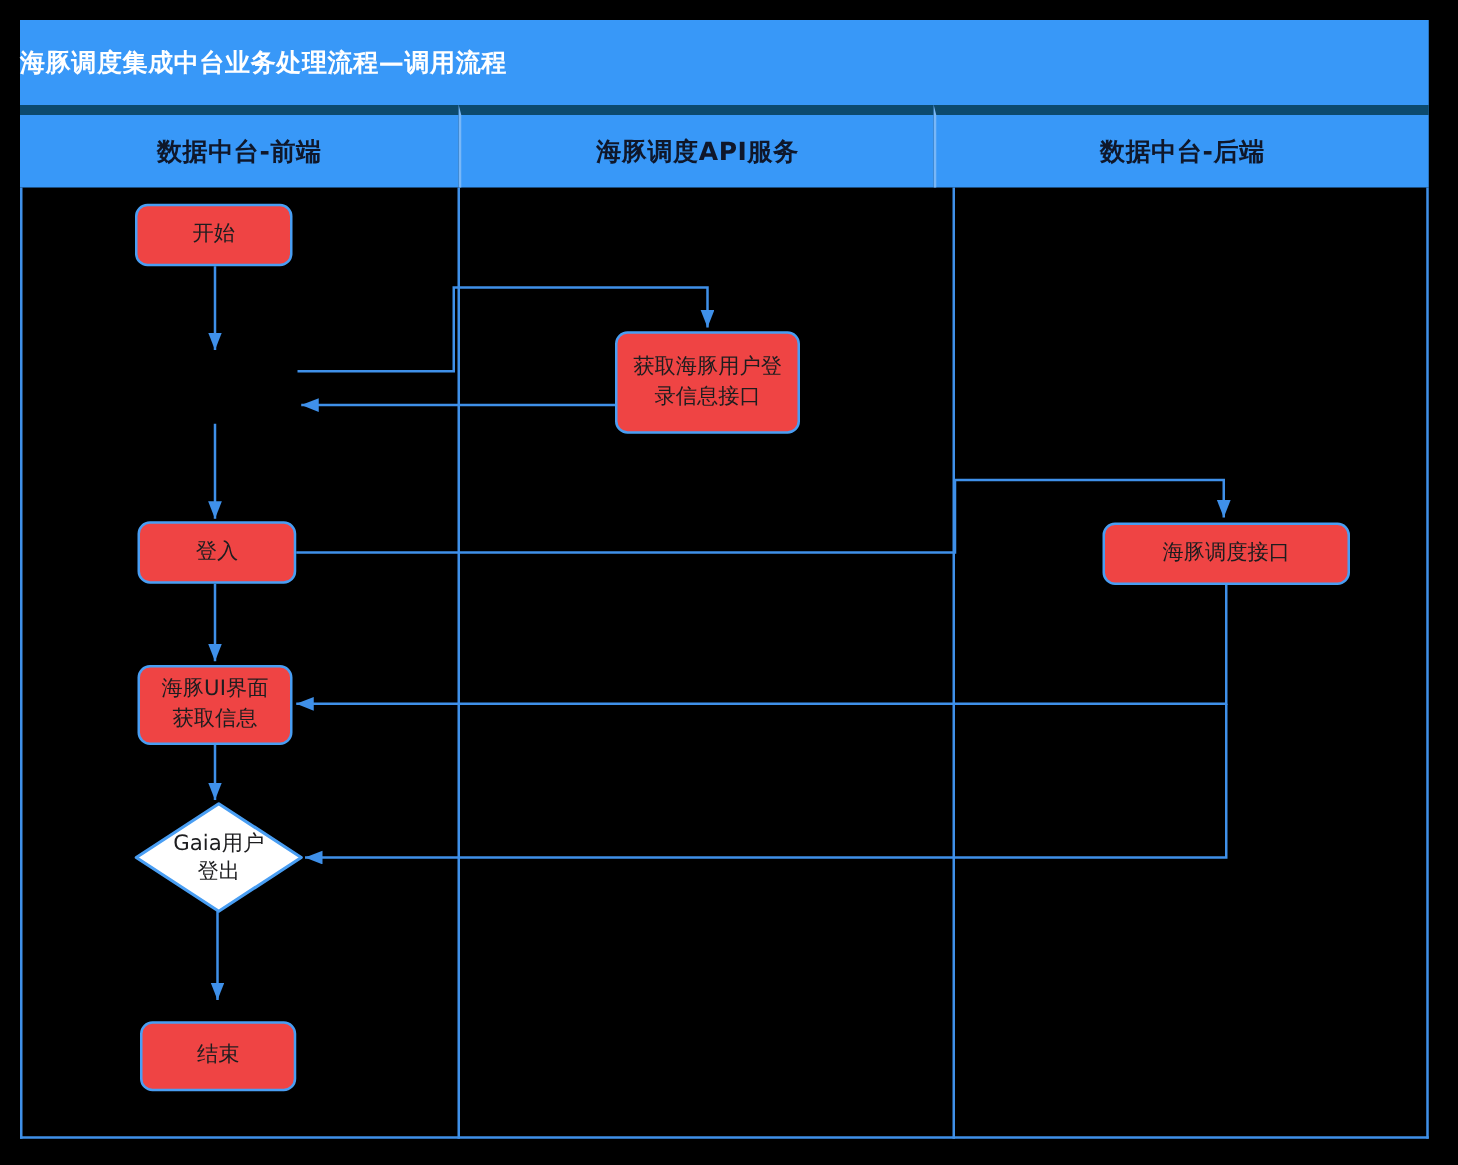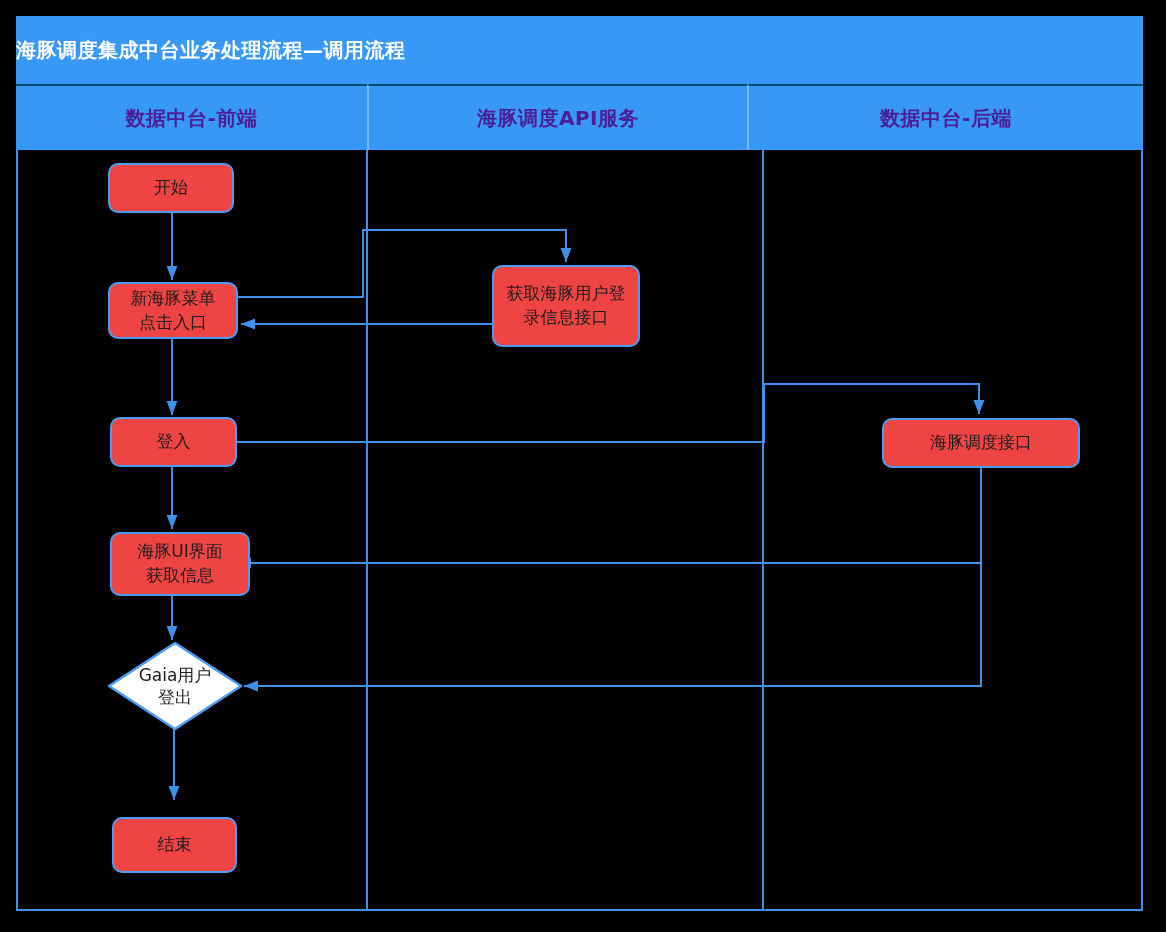--- a/index.html
+++ b/index.html
@@ -19,22 +19,22 @@
     font-size: 20px; font-weight: 600; letter-spacing: 0.5px;
     box-sizing: border-box;
   }
 
   
   .lane-header {
     position: absolute; left: 16px; top: 84px; width: 1127px; height: 66px;
     display: flex;
   }
   .lane-cell {
-    background: #3898f8; color: #4c1d95;
-    border-top: 2px solid #0c4a6e;
+    background: #3898f8; color: #0f172a;
+    border-top: 8px solid #0c4a6e;
     display: flex; align-items: center; justify-content: center;
     font-size: 20px; font-weight: 600; letter-spacing: 0.5px;
     box-sizing: border-box;
   }
   .lane-cell + .lane-cell { border-left: 2px solid #79b7f7; }
   .lane-cell.w1 { width: 351px; }
   .lane-cell.w2 { width: 396px; }
   .lane-cell.w3 { width: 380px; }
 
   
@@ -120,31 +120,29 @@
     <path class="edge" d="M 981 468 L 981 563 L 237 563" marker-end="url(#arrow)"></path>
     <path class="edge" d="M 981 563 L 981 686 L 244 686" marker-end="url(#arrow)"></path>
     <path class="edge" d="M 172 596 L 172 640" marker-end="url(#arrow)"></path>
     <path class="edge" d="M 174 729 L 174 800" marker-end="url(#arrow)"></path>
 
     <polygon points="175,643 241,686 175,729 109,686" fill="#ffffff" stroke="#499ef3" stroke-width="2.5" stroke-linejoin="round"></polygon>
   </svg>
 
   <div class="node" style="left:108px; top:163px; width:126px; height:50px;">开始</div>
 
-  <div class="node" style="left:108px; top:282px; width:130px; height:57px;">新海豚菜单
-点击入口</div>
 
   <div class="node" style="left:492px; top:265px; width:148px; height:82px;">获取海豚用户登
 录信息接口</div>
 
   <div class="node" style="left:882px; top:418px; width:198px; height:50px;">海豚调度接口</div>
 
   <div class="node" style="left:110px; top:417px; width:127px; height:50px;">登入</div>
 
-  <div class="node" style="left:110px; top:532px; width:140px; height:64px;">海豚UI界面
+  <div class="node" style="left:110px; top:532px; width:124px; height:64px;">海豚UI界面
 获取信息</div>
 
   <div class="diamond-label" style="left:109px; top:643px; width:132px; height:86px;">Gaia用户
 登出</div>
 
   <div class="node" style="left:112px; top:803px; width:125px; height:56px;margin-top:14px;">结束</div>
 
 </div>
 
 </body></html>

